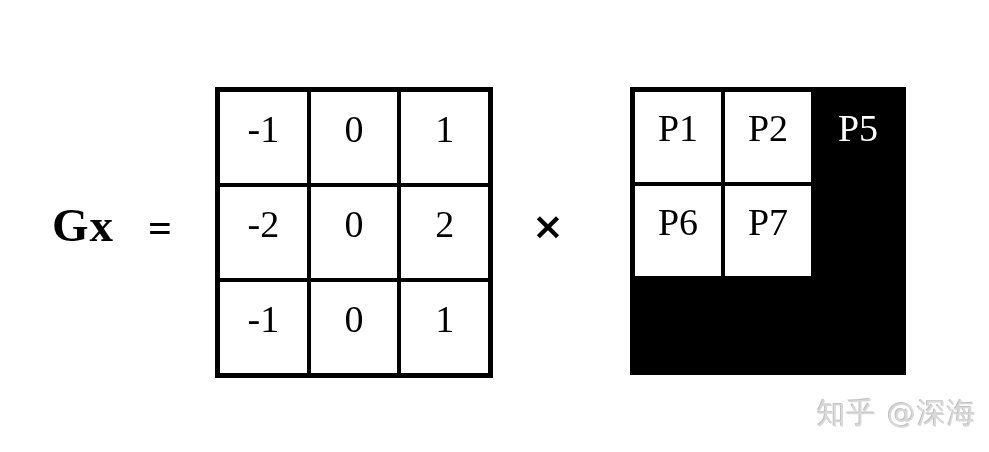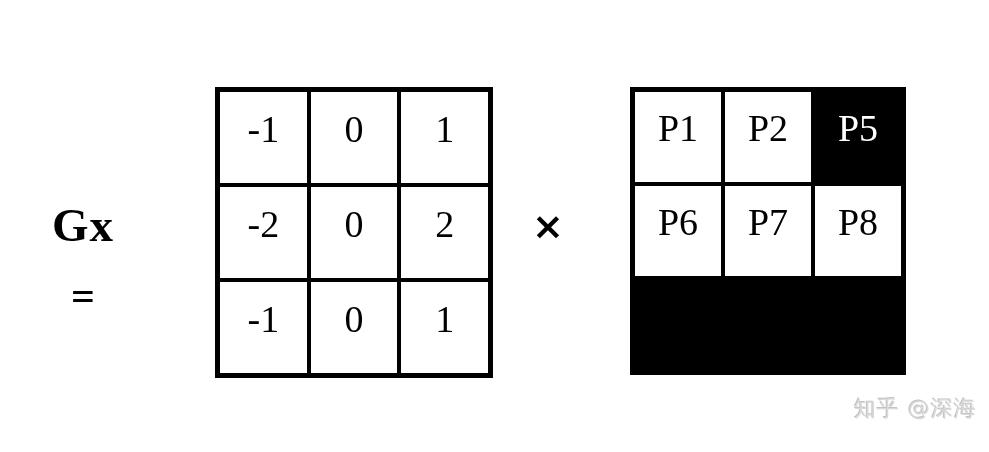--- a/index.html
+++ b/index.html
@@ -15,22 +15,22 @@
     position:relative;
     width:989px; height:452px;
     background:var(--background);
     overflow:hidden;
     font-family:"Liberation Serif","DejaVu Serif",serif;
     color:var(--line);
   }
   
   .lhs{
     position:absolute; left:52px; top:202px;
-    display:flex; align-items:center; gap:26px;
-    font-weight:bold; line-height:1;flex-direction:column;
+    display:flex; align-items:flex-end; gap:34px;
+    font-weight:bold; line-height:1;
   }
   .lhs .gx{ font-size:47px; letter-spacing:1px; }
   .lhs .eq{ font-size:42px; }
   
   .matrix{
     position:absolute;
     display:grid;
     grid-template-columns:repeat(3,1fr);
     grid-template-rows:repeat(3,1fr);
     gap:4px;
@@ -54,21 +54,21 @@
   .times{
     position:absolute; left:523px; top:207px;
     width:50px; text-align:center;
     font-family:"DejaVu Sans","Liberation Sans",sans-serif;
     font-size:38px; font-weight:bold; line-height:1;
   }
   
   .watermark{
     position:absolute; right:12px; top:394px;
     font-family:"DejaVu Sans","Liberation Sans",sans-serif;
-    font-size:22px; letter-spacing:1px;
+    font-size:29px; letter-spacing:1px;
     color:var(--watermark-text);
     text-shadow:-1px -1px 0 #c2c2c2, 1px 1px 0 #ffffff;
   }
 </style>
 </head>
 <body>
 
 <div class="stage">
 
   <div class="lhs">
@@ -89,18 +89,17 @@
   </div>
 
   <div class="times">×</div>
 
   <div class="matrix pixels">
     <div class="cell">P1</div>
     <div class="cell">P2</div>
     <div class="cell hl">P5</div>
     <div class="cell">P6</div>
     <div class="cell">P7</div>
-    <div class="cell">P8</div>
   </div>
 
   <div class="watermark">知乎 @深海</div>
 
 </div>
 
 </body></html>

